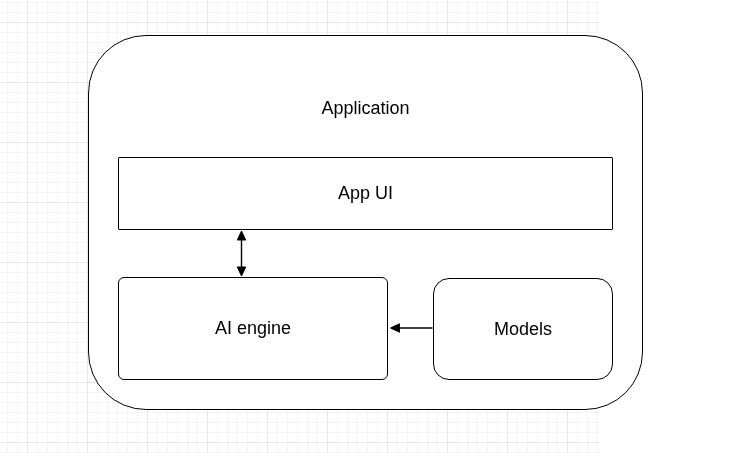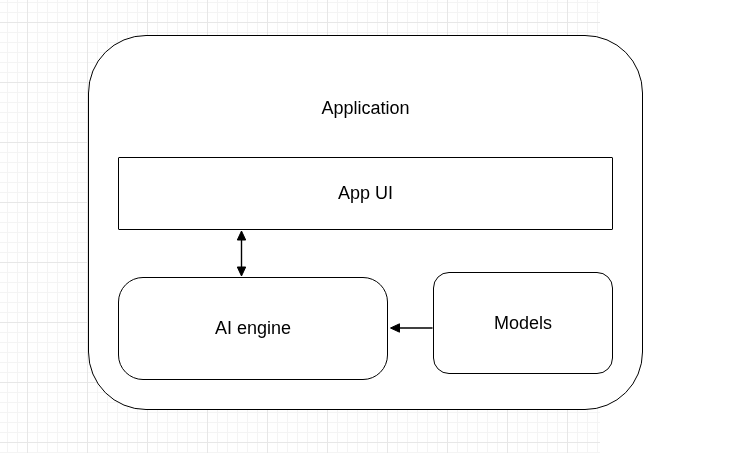--- a/index.html
+++ b/index.html
@@ -45,25 +45,25 @@
   }
   #n-appui {
     left: 118px; top: 157px;
     width: 495px; height: 73px;
     border-radius: 1px;
     display: flex; align-items: center; justify-content: center;
   }
   #n-aiengine {
     left: 118px; top: 277px;
     width: 270px; height: 103px;
-    border-radius: 25px;
+    border-radius: 6px;
     display: flex; align-items: center; justify-content: center;
   }
   #n-models {
-    left: 433px; top: 272px;
+    left: 433px; top: 278px;
     width: 180px; height: 102px;
     border-radius: 16px;
     display: flex; align-items: center; justify-content: center;
   }
   .connectors {
     position: absolute;
     left: 0; top: 0;
     pointer-events: none;
   }
   .connectors line {

